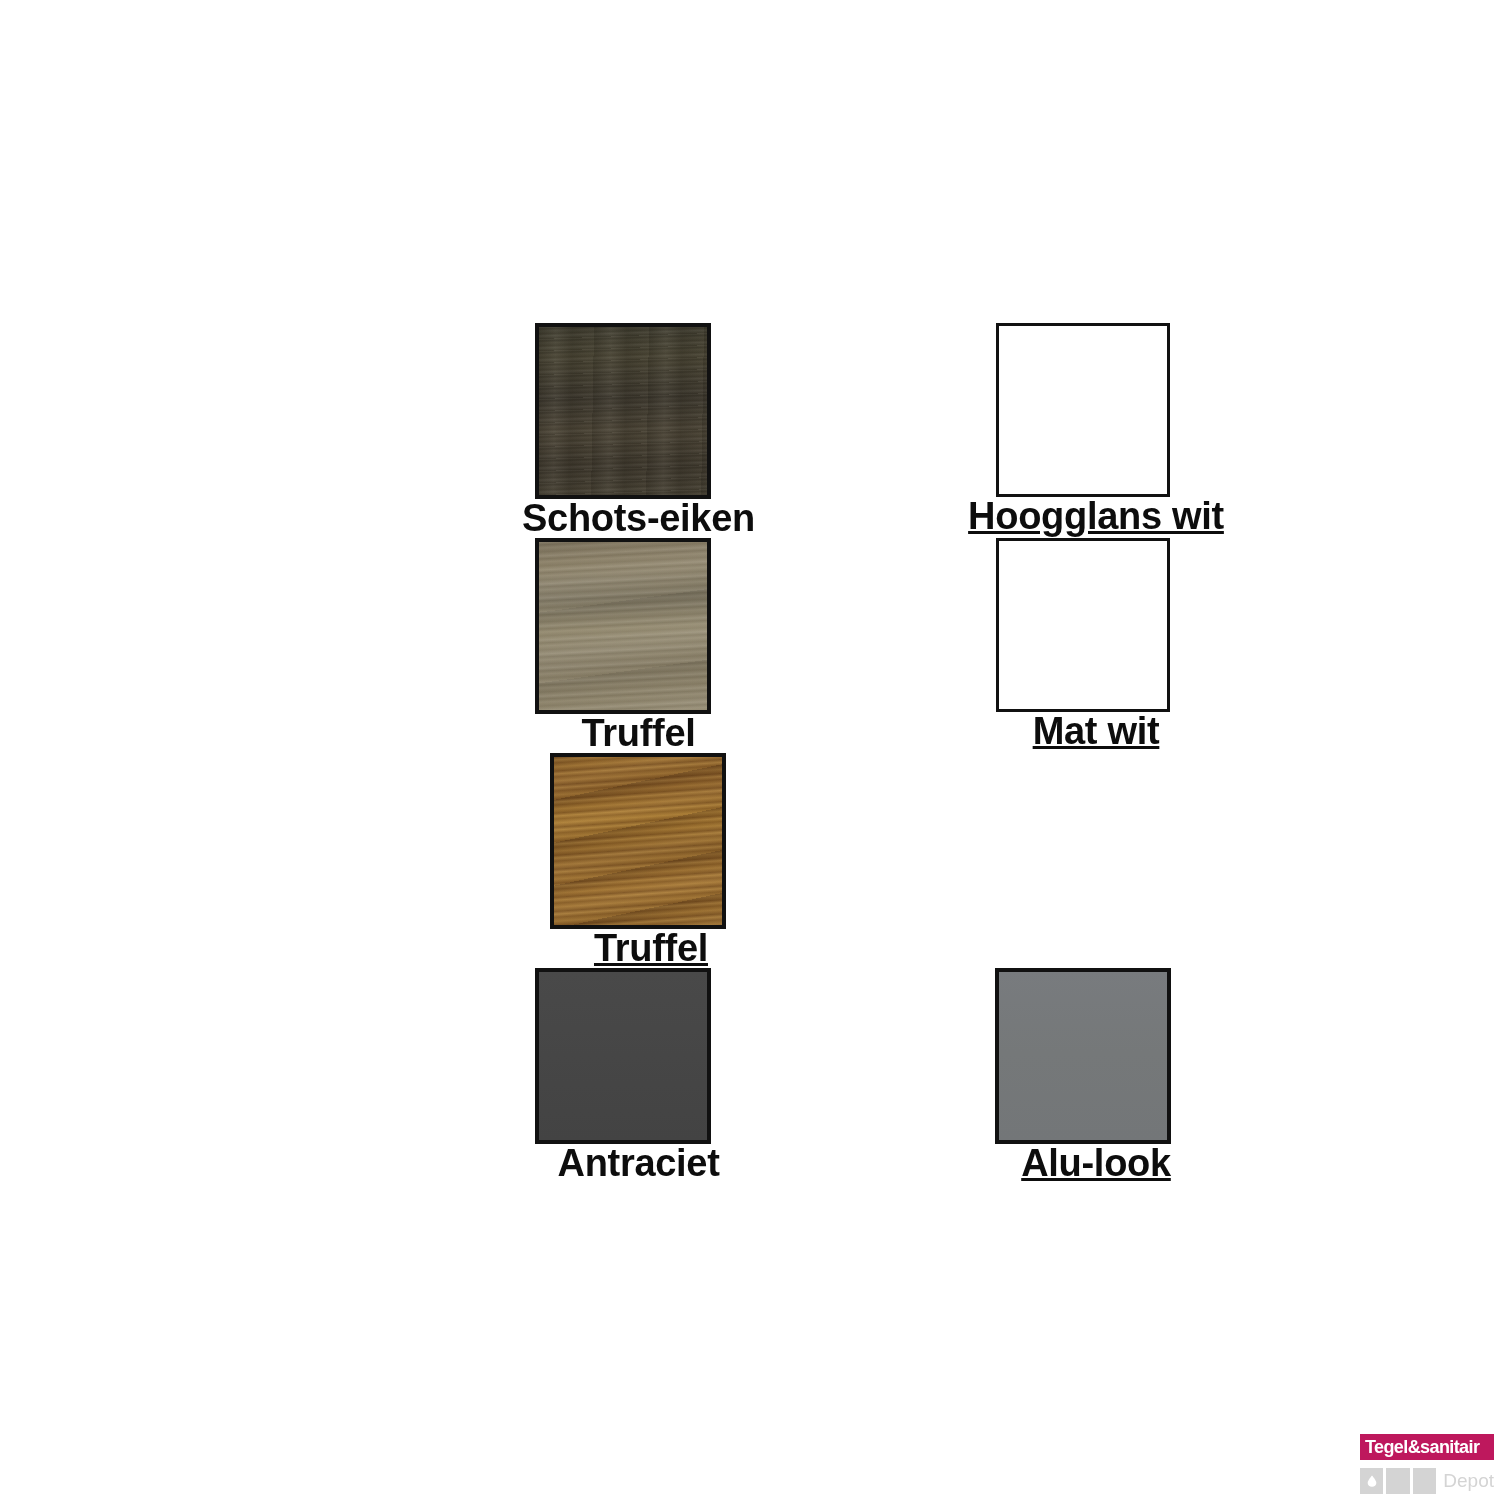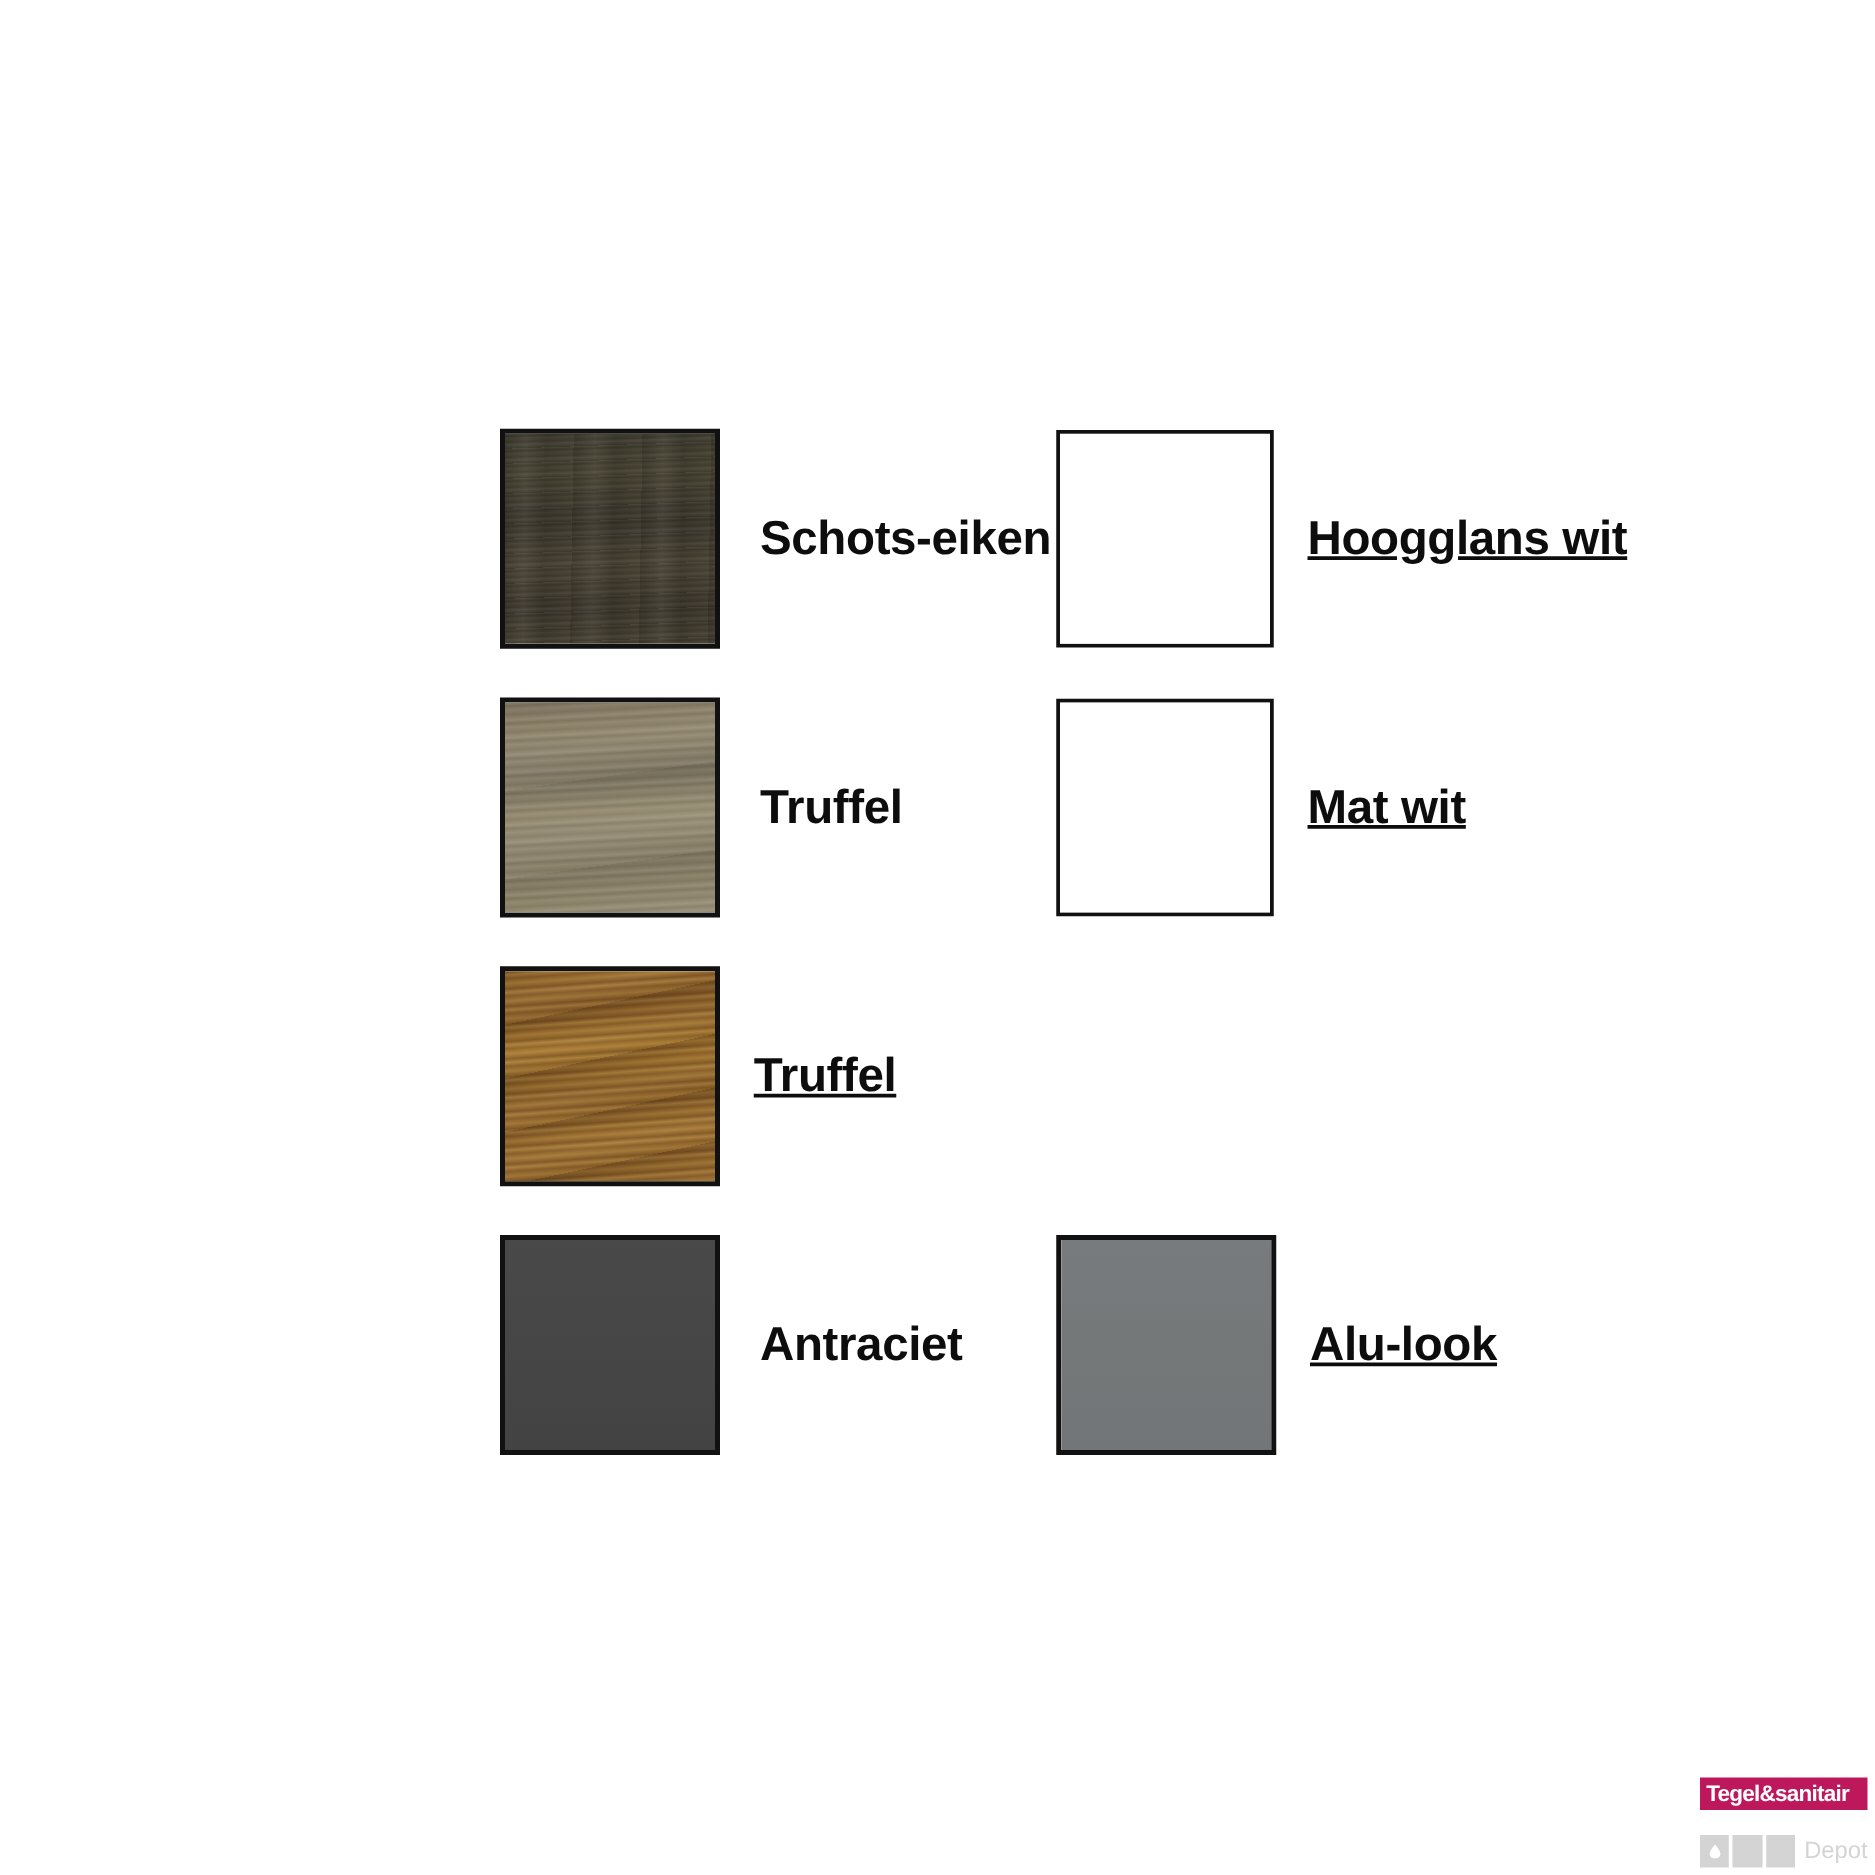--- a/index.html
+++ b/index.html
@@ -23,21 +23,21 @@
   }
 
   .swatch-row {
     display: flex;
     flex-direction: row;
     height: 215px;
   }
 
   .swatch-cell {
     display: flex;
-    flex-direction: row;
+    flex-direction: column;
     align-items: center;
   }
   .swatch-cell.col-left  { width: 445px; }
   .swatch-cell.col-right { width: 475px; }
 
   .swatch-box {
     width: 168px;
     height: 168px;
     border: 4px solid #111111;
     box-sizing: content-box;
@@ -172,21 +172,21 @@
     font-size: 18px;
     font-weight: bold;
     letter-spacing: -0.6px;
     line-height: 1;
     white-space: nowrap;
   }
   .wm-lower {
     display: flex;
     flex-direction: row;
     align-items: stretch;
-    margin-top: 20px;
+    margin-top: 8px;
     height: 26px;
   }
   .wm-sq {
     width: 26px;
     height: 26px;
     background: #d4d4d4;
     margin-right: 3px;
     position: relative;
   }
   .wm-drop {

